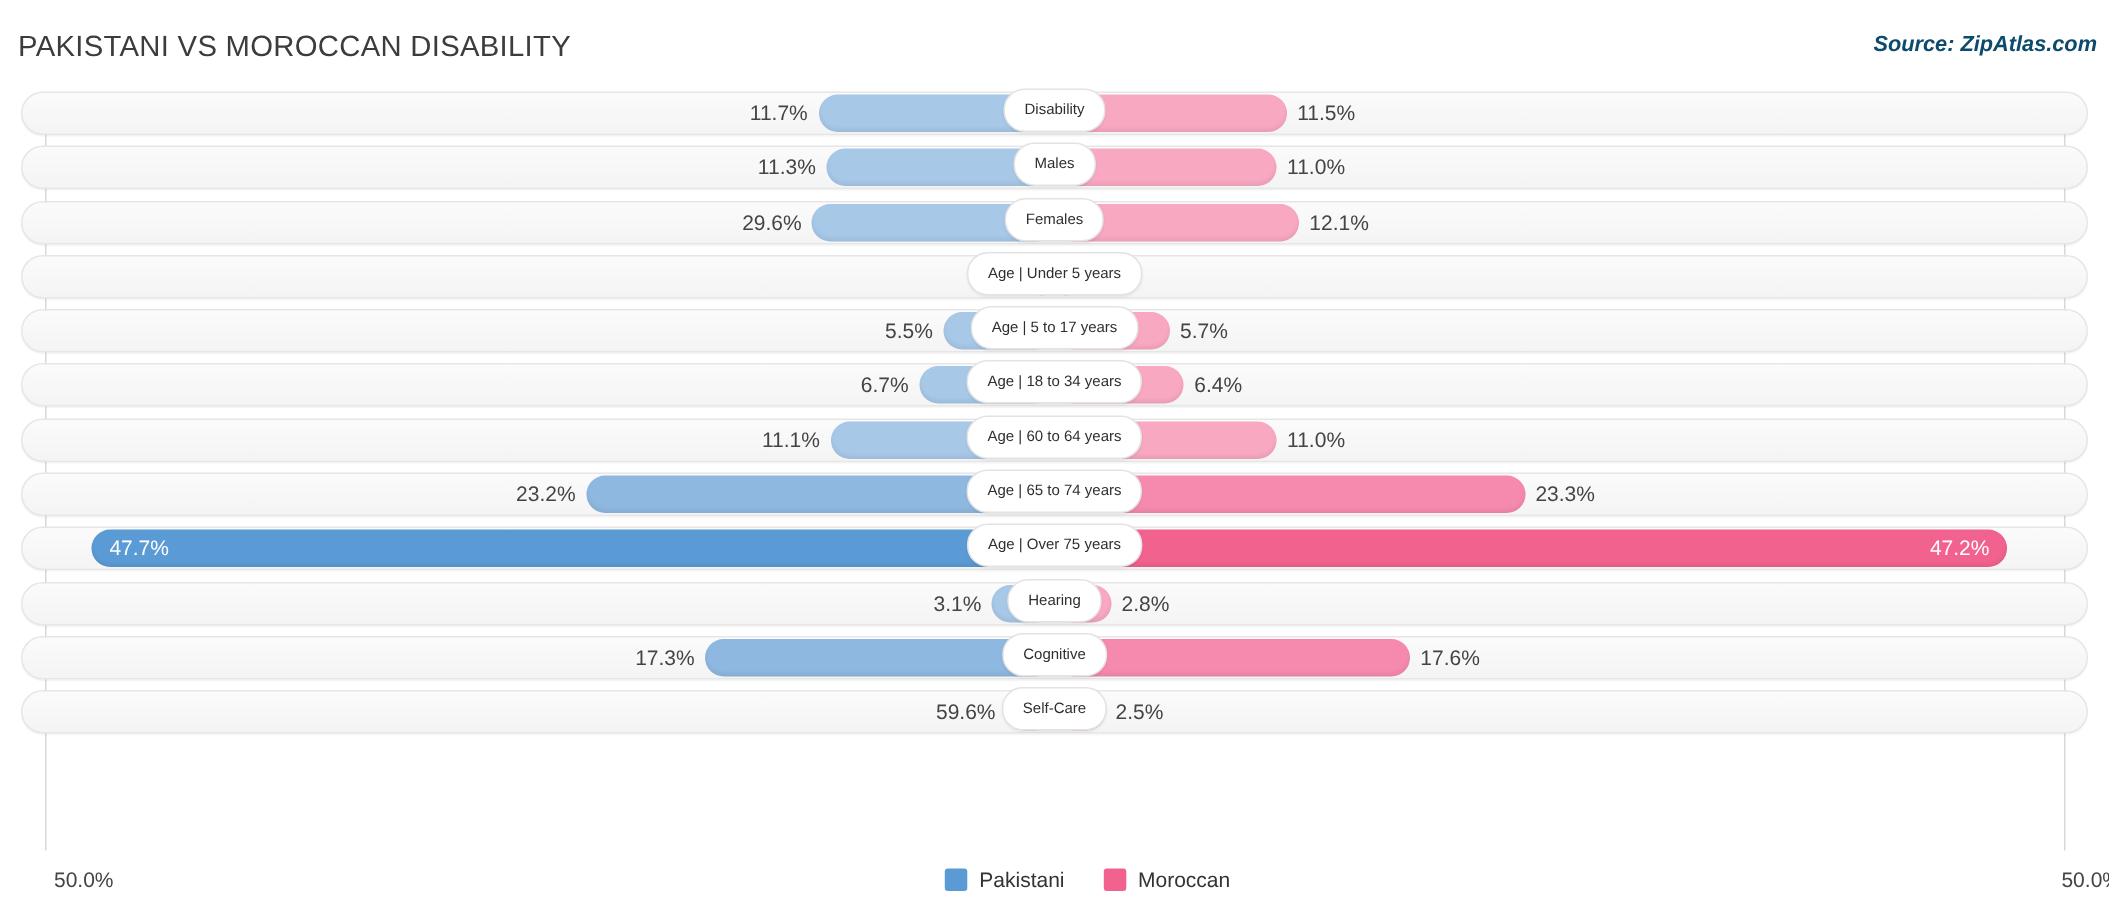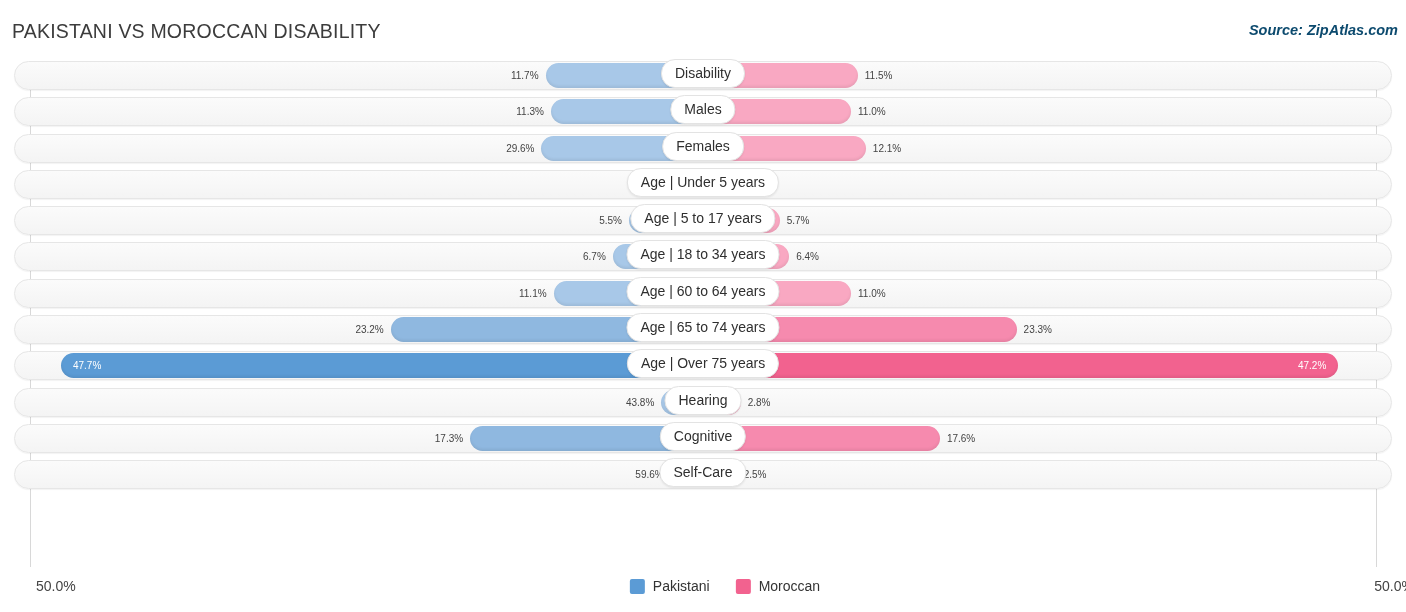--- a/index.html
+++ b/index.html
@@ -109,41 +109,41 @@
   }
   .bar.right {
     left: 50%;
     box-shadow: inset 0 -2px 3px rgba(0,0,0,0.07);
   }
   .val {
     position: absolute;
     top: 3px;
     height: 23px;
     line-height: 23px;
-    font-size: 10px;
+    font-size: 14px;
     color: #444;
     white-space: nowrap;
   }
   .val.left  { text-align: right; }
   .val.right { text-align: right; }
   .val.inside {
     color: #ffffff;
   }
   .center-label {
     position: absolute;
     left: 50%;
     top: 1px;
     transform: translateX(-50%);
     height: 27px;
     line-height: 27px;
     padding: 0 13px;
     background: #ffffff;
     border: 1px solid #e3e3e3;
     border-radius: 14px;
-    font-size: 14px;
+    font-size: 10px;
     color: #2f2f2f;
     white-space: nowrap;
     z-index: 3;
     box-shadow: 0 1px 2px rgba(0,0,0,0.07);
   }
 
   .footer {
     position: absolute;
     left: 0;
     top: 570px;
@@ -288,21 +288,21 @@
             <div class="val left inside" style="left: 2.3%; margin-left: 12px; text-align: left; width: auto;">47.7%</div>
             <div class="val right inside" style="right: 2.8%; margin-right: 12px; text-align: right;">47.2%</div>
           </div>
           <div class="center-label">Age | Over 75 years</div>
         </div>
         <div class="row">
           <div class="track"></div>
           <div class="bars">
             <div class="bar left" style="width: 3.1%; background: rgb(168, 200, 232);"></div>
             <div class="bar right" style="width: 2.8%; background: rgb(249, 168, 194);"></div>
-            <div class="val left" style="right: 53.1%; margin-right: 7px;">43.8%</div>
+            <div class="val left" style="right: 53.1%; margin-right: 7px;">3.1%</div>
             <div class="val right" style="left: 52.8%; margin-left: 7px;">2.8%</div>
           </div>
           <div class="center-label">Hearing</div>
         </div>
         <div class="row">
           <div class="track"></div>
           <div class="bars">
             <div class="bar left" style="width: 17.3%; background: rgb(143, 184, 224);"></div>
             <div class="bar right" style="width: 17.6%; background: rgb(246, 138, 174);"></div>
             <div class="val left" style="right: 67.3%; margin-right: 7px;">17.3%</div>

